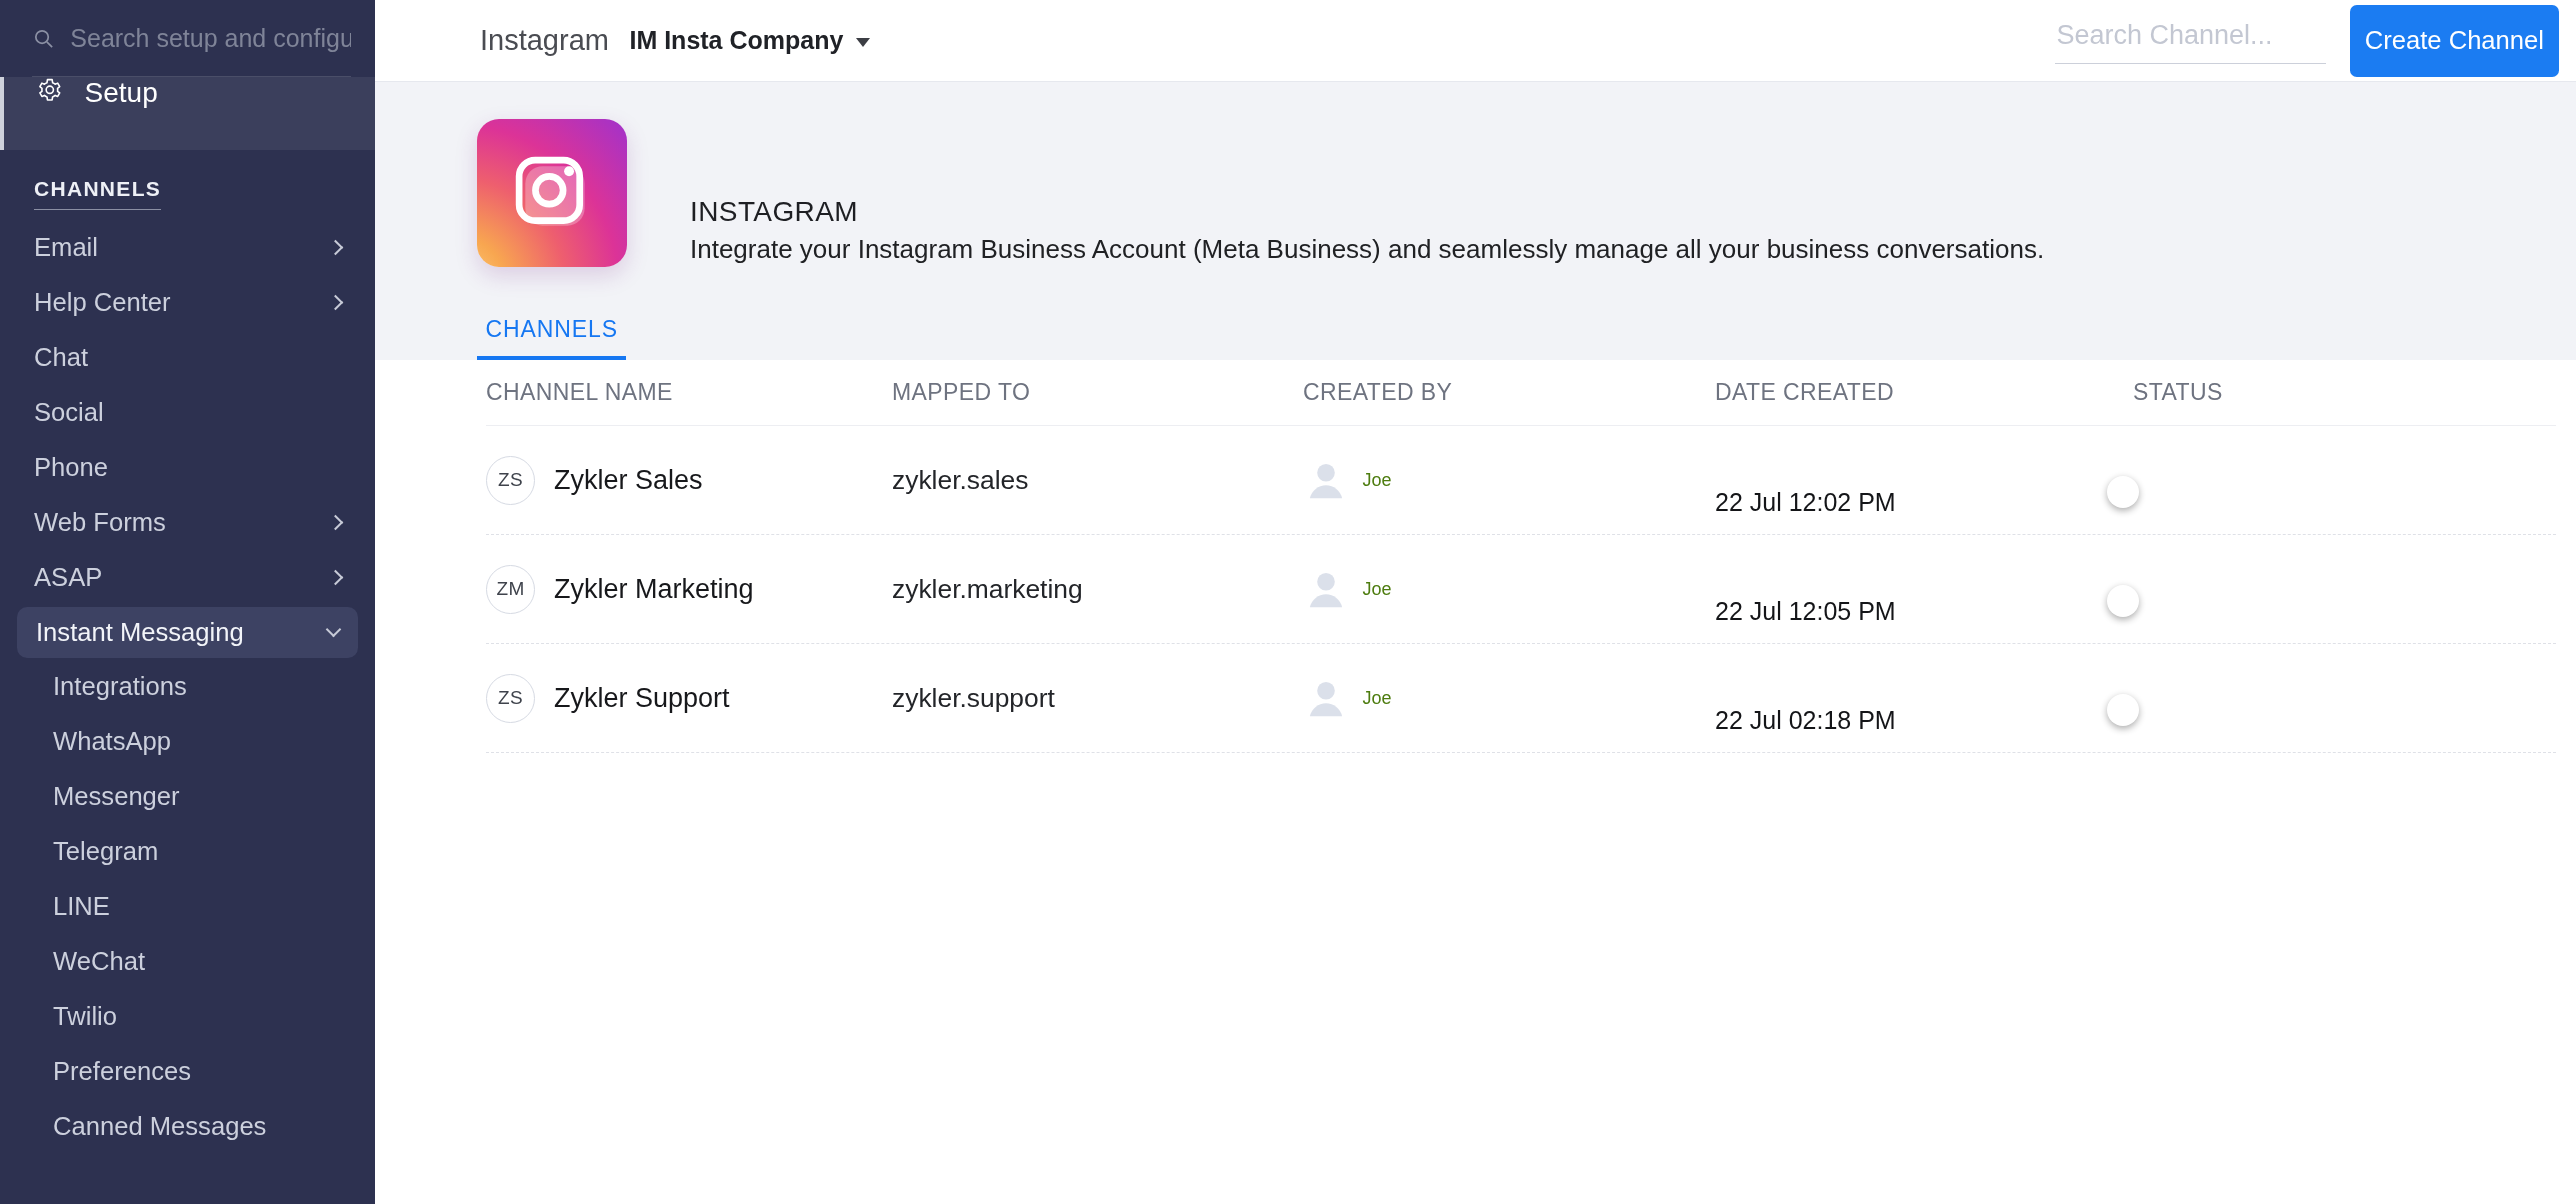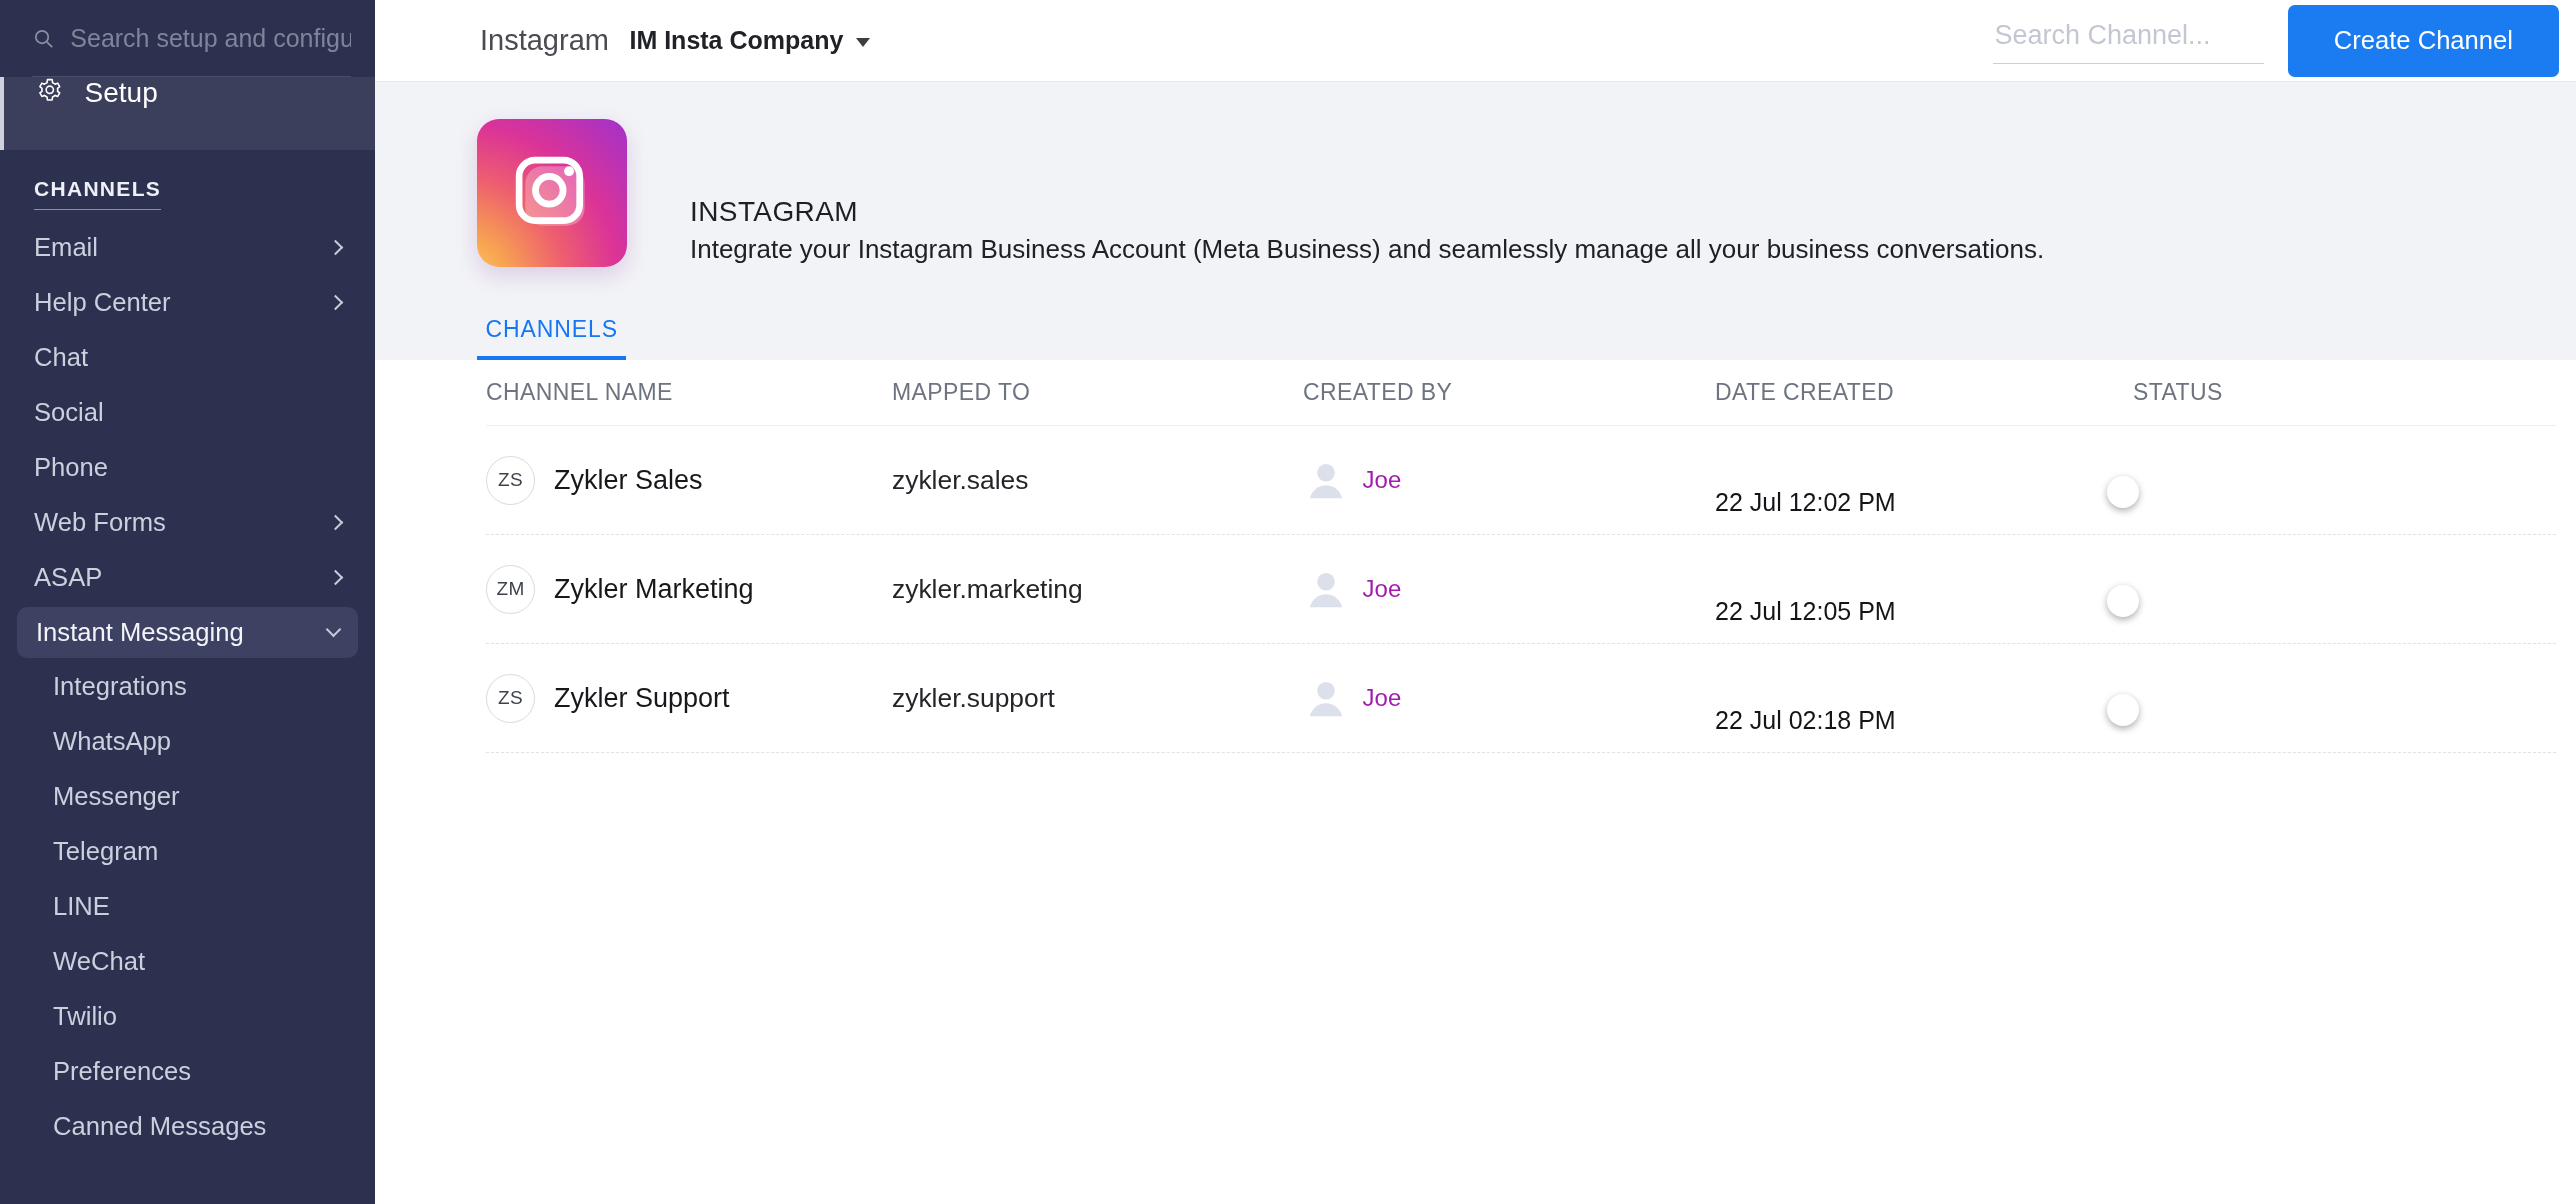--- a/index.html
+++ b/index.html
@@ -39,21 +39,21 @@
   .page-title { font-size:29px; color:#4a4c52; }
   .company { margin-left:20.5px; font-size:25px; font-weight:bold; color:#202227;
              display:flex; align-items:center; gap:12.8px; cursor:pointer; }
   .caret { width:0; height:0; border-left:7.7px solid transparent; border-right:7.7px solid transparent;
            border-top:9.4px solid #3c3e44; margin-top:3.4px; }
   .topbar-right { margin-left:auto; display:flex; align-items:center; gap:24px; }
   .channel-search { width:271px; background:transparent; border:none; outline:none;
                     border-bottom:1.7px solid #ccd0da; font-family:inherit; font-size:27px;
                     padding:3.4px 1.7px 12px; color:#333; }
   .channel-search::placeholder { color:#c3c7d2; }
-  .create-btn { height:72px; padding:0 46px; background:#1b7cf2; color:#fff; border:none;
+  .create-btn { height:72px; padding:0 15px; background:#1b7cf2; color:#fff; border:none;
                 border-radius:6.8px; font-size:25.6px; font-weight:500; font-family:inherit; cursor:pointer; }
 
   .hero { height:278px; background:#f2f3f7; position:relative; flex-shrink:0; }
   .app-icon { position:absolute; left:102px; top:37px; width:150px; height:148px; border-radius:22px;
               background:radial-gradient(circle at -15% 115%, #fed882 0%, #f8a650 22%, #ee5f6e 46%,
                          #dc3397 68%, #a832c5 96%);
               box-shadow:0 8.5px 22px rgba(120,40,140,0.18);
               display:flex; align-items:center; justify-content:center; }
   .hero-text { position:absolute; left:315px; top:114px; }
   .hero-title { font-size:28px; letter-spacing:0.4px; color:#1e1f23; font-weight:500; }
@@ -64,21 +64,21 @@
 
   .table { background:#fff; flex:1; padding-left:111px; padding-right:20.5px; }
   .thead, .trow { display:grid; grid-template-columns:406px 411px 412px 418px 1fr; align-items:center; }
   .thead { height:66px; border-bottom:1.7px solid #edeef2; color:#6e7380; font-size:23px; letter-spacing:0.4px; }
   .trow { height:109px; border-bottom:1.7px dashed #dfe1e7; }
   .name-cell { display:flex; align-items:center; gap:19px; font-size:27px; color:#17181b; font-weight:500; }
   .avatar-initials { width:49px; height:49px; border-radius:50%; border:1.7px solid #d6dae3; background:#fff;
                      display:flex; align-items:center; justify-content:center; flex-shrink:0;
                      font-size:19px; color:#3f434c; letter-spacing:0.4px; }
   .mapped-cell { font-size:26.4px; color:#232529; }
-  .creator-cell { display:flex; align-items:center; gap:13.6px; font-size:24px; color:#a21caf; }
+  .creator-cell { display:flex; align-items:center; gap:13.6px; font-size:18px; color:#4d7c0f; }
   .person-avatar { width:46px; height:46px; flex-shrink:0; }
   .date-cell { font-size:25px; color:#141518; font-weight:400;margin-top:44px; }
   .toggle { position:relative; width:49px; height:24px; border-radius:12px; background:#2da44e; cursor:pointer; }
   .toggle .knob { position:absolute; right:-6px; top:-4.3px; width:32px; height:32px; border-radius:50%;
                   background:#fff; box-shadow:0 2.6px 7.7px rgba(0,0,0,0.32); }
 </style>
 </head>
 <body>
 
 <div class="screen">

